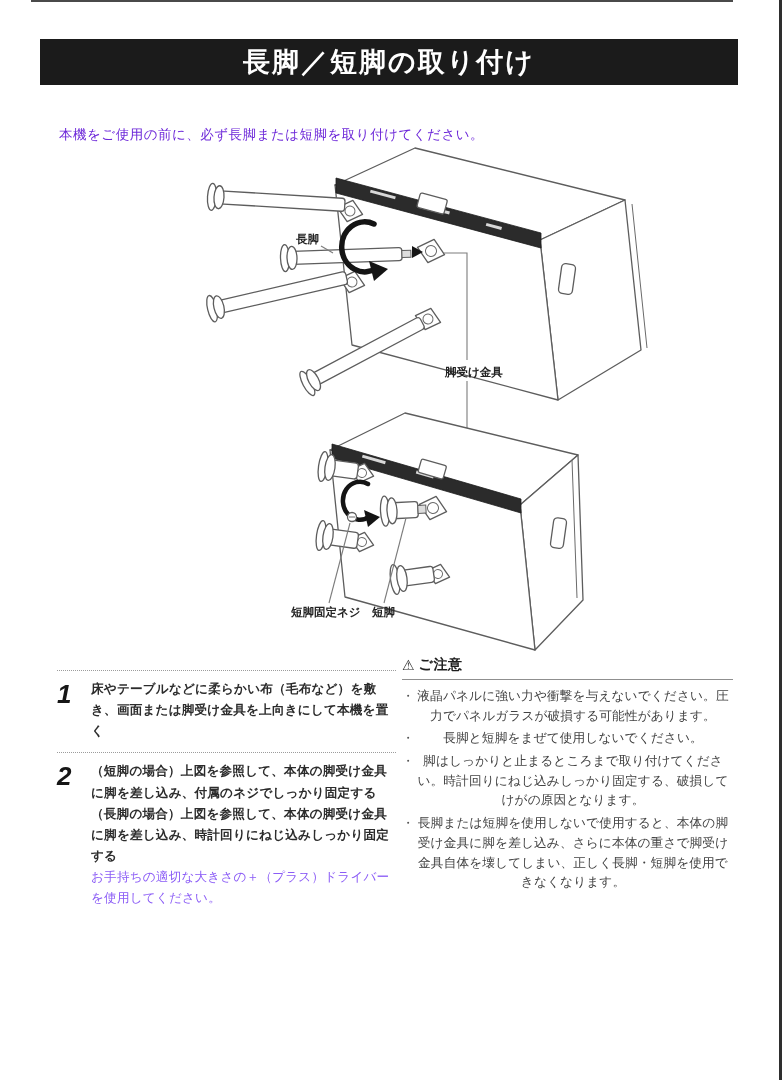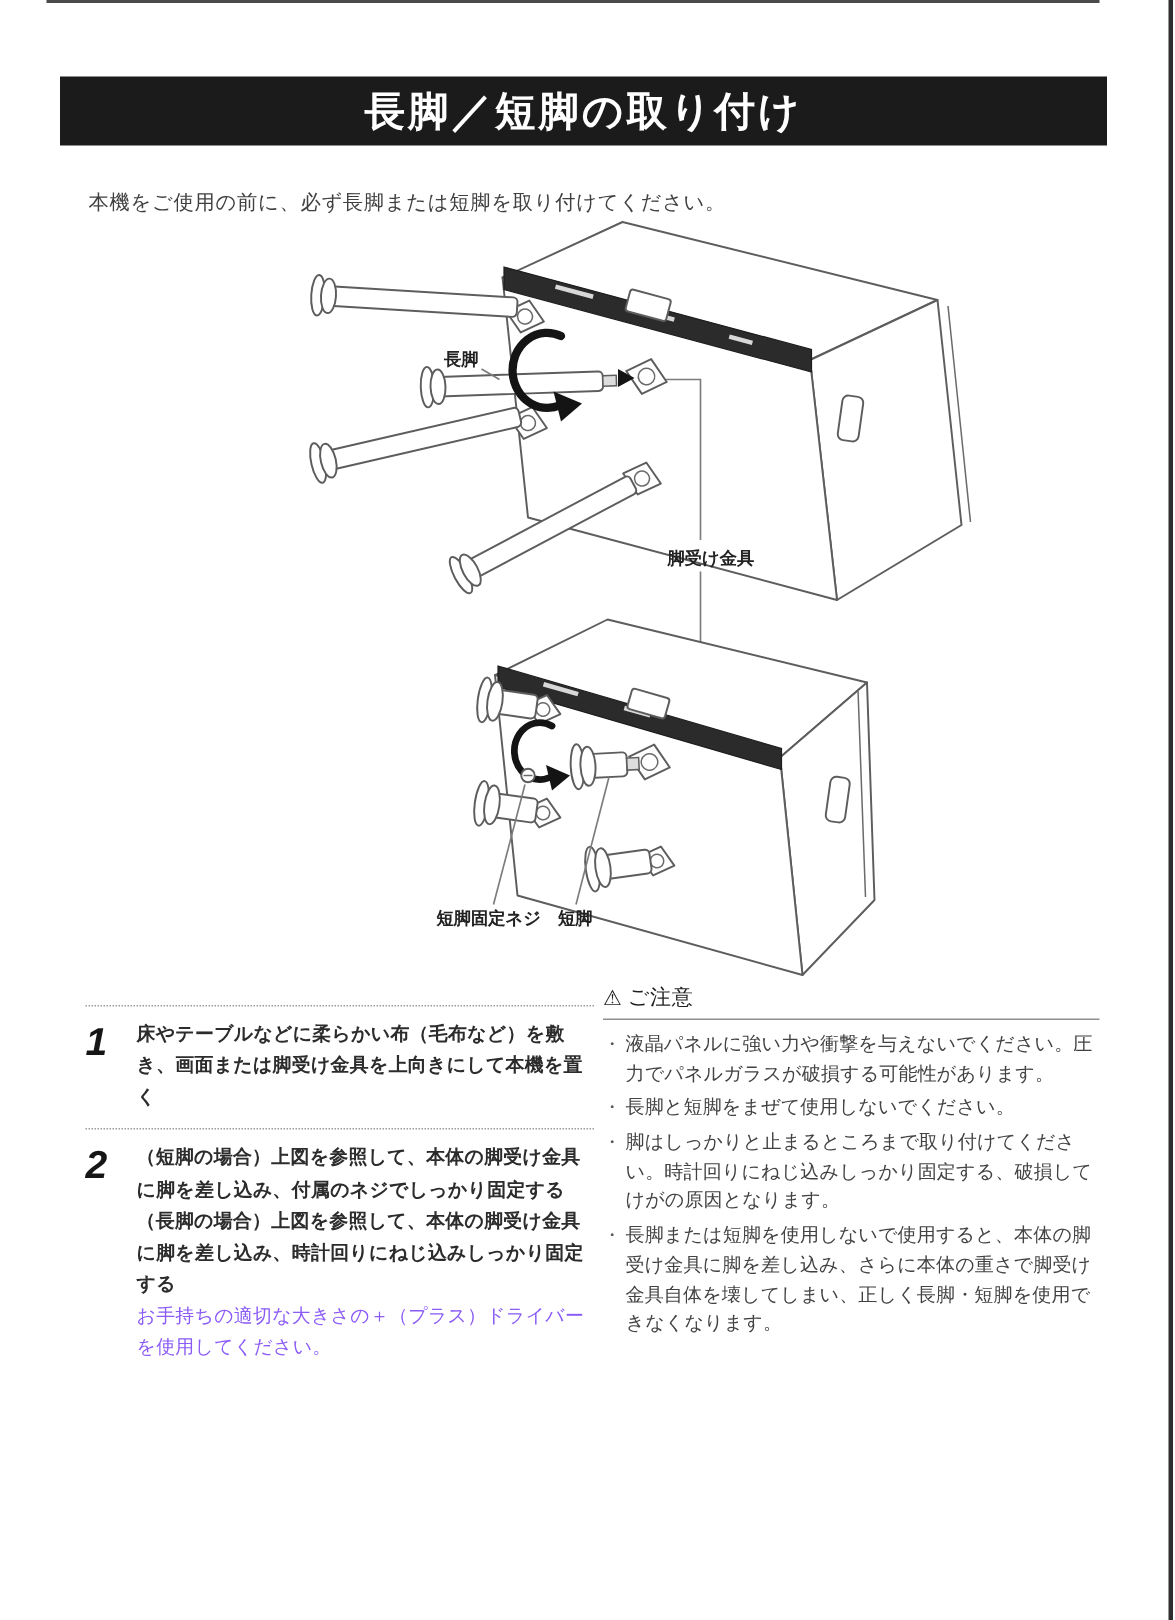--- a/index.html
+++ b/index.html
@@ -6,28 +6,28 @@
   body{
     width:783px;height:1080px;position:relative;background:#ffffff;
     font-family:"Liberation Sans","DejaVu Sans",sans-serif;
     color:#3d3d3d;overflow:hidden;
   }
   .edge-top{position:absolute;left:31px;top:0;width:702px;height:2px;background:#4a4a4a;}
   .edge-right{position:absolute;left:779px;top:0;width:3px;height:1080px;background:#2e2e2e;}
 
   .header-bar{
     position:absolute;left:40px;top:39px;width:698px;height:46px;
-    background:#1b1b1b;display:flex;align-items:center;justify-content:center;margin-top:12px;
+    background:#1b1b1b;display:flex;align-items:center;justify-content:center;
   }
   .header-bar .title{
     color:#ffffff;font-size:27px;font-weight:700;letter-spacing:2px;
   }
   .intro{
     position:absolute;left:59px;top:126px;width:600px;
-    font-size:13.5px;color:#404040;letter-spacing:.5px;
+    font-size:13.5px;color:#6d28d9;letter-spacing:.5px;
   }
 
   svg.diagram{position:absolute;left:0;top:140px;}
   svg.diagram text{font-family:"Liberation Sans","DejaVu Sans",sans-serif;font-size:11.5px;font-weight:700;fill:#222222;}
   .art{fill:#ffffff;stroke:#5d5d5d;stroke-width:1.3;stroke-linejoin:round;}
   .thin{fill:none;stroke:#6a6a6a;stroke-width:1;}
   .dark{fill:#2b2b2b;stroke:#1d1d1d;stroke-width:.8;}
   .leader{fill:none;stroke:#7c7c7c;stroke-width:1.1;}
   .boldarrow{fill:none;stroke:#141414;stroke-width:5.5;stroke-linecap:round;}
 
@@ -40,25 +40,25 @@
   .step-text{width:305px;font-size:12.6px;line-height:1.68;font-weight:700;color:#2c2c2c;letter-spacing:.2px;}
   .step-text p{margin:0;}
   .step-text .muted{font-weight:400;color:#8b5cf6;}
 
   .caution{position:absolute;left:402px;top:656px;width:331px;}
   .caution-head{
     display:flex;align-items:center;gap:4px;padding-bottom:5px;
     border-bottom:1px solid #8f8f8f;
   }
   .caution-head .warn{font-size:14px;color:#1e1e1e;line-height:1;}
-  .caution-head .caution-title{font-size:14px;font-weight:400;color:#1e1e1e;letter-spacing:.5px;}
+  .caution-head .caution-title{font-size:14px;font-weight:700;color:#1e1e1e;letter-spacing:.5px;}
   .caution-list{margin:7px 0 0 0;padding:0;list-style:none;}
   .caution-list li{display:flex;margin-bottom:3px;}
   .caution-list .bullet{width:15px;flex:none;font-size:12px;color:#555;padding-top:1px;}
-  .caution-list .note-text{width:312px;font-size:12.7px;line-height:1.55;color:#424242;letter-spacing:.1px;}
+  .caution-list .note-text{width:312px;font-size:12.7px;line-height:1.55;color:#424242;letter-spacing:.1px;text-align:center;}
 </style>
 </head>
 <body>
 
 <div class="edge-top"></div>
 <div class="edge-right"></div>
 
 <div class="header-bar">
   <span class="title">長脚／短脚の取り付け</span>
 </div>

